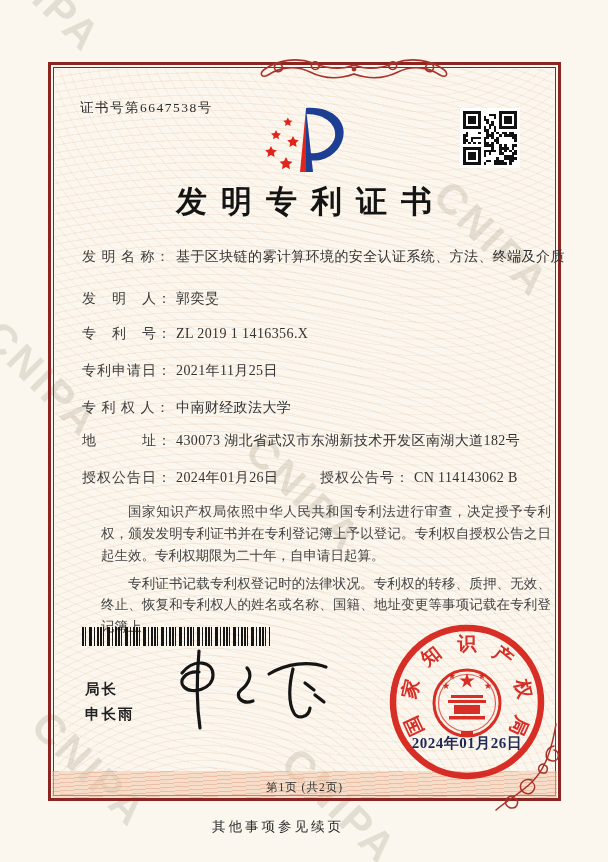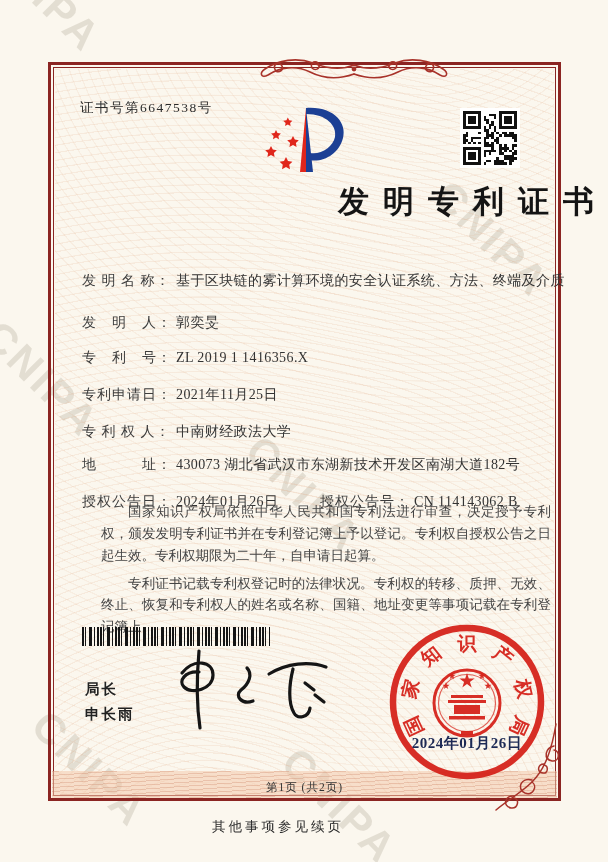--- a/index.html
+++ b/index.html
@@ -20,24 +20,24 @@
       repeating-radial-gradient(140% 90% at 30% 115%, rgba(224,166,128,.16) 0 1px, transparent 1.5px 8px),
       repeating-radial-gradient(140% 90% at 75% -15%, rgba(224,166,128,.12) 0 1px, transparent 1.5px 9px);}
   .band{position:absolute;left:52px;top:771px;width:505px;height:27px;z-index:3;
         background:rgba(244,203,173,.55);
         background-image:repeating-linear-gradient(176deg, rgba(198,118,88,.28) 0 1px, transparent 1px 4px);}
 
   .orn{position:absolute;z-index:4;}
 
   .abs{position:absolute;z-index:5;}
   .cert-no{left:80px;top:99px;font-size:13.5px;letter-spacing:1.5px;color:#2b2b2b;}
-  .title{left:0;top:181px;width:608px;text-align:right;font-size:31px;font-weight:bold;
+  .title{left:0;top:181px;width:608px;text-align:center;font-size:31px;font-weight:bold;
          letter-spacing:14px;text-indent:14px;color:#141414;}
 
-  .row{left:82px;font-size:14px;color:#3d3d3d;white-space:nowrap;margin-top:24px;}
+  .row{left:82px;font-size:14px;color:#3d3d3d;white-space:nowrap;}
   .row .lbl{display:inline-block;min-width:94px;letter-spacing:1px;color:#3d3d3d;}
   .row .val{letter-spacing:.4px;color:#333;}
   .row .lbl2{display:inline-block;margin-left:38px;letter-spacing:1px;}
 
   .paras{left:82px;top:501px;width:450px;font-size:13.5px;line-height:1.62;color:#454545;
          text-align:justify;margin-left:19px;}
   .paras p{margin:0;text-indent:2em;}
   .paras p + p{margin-top:6px;}
 
   .barcode{left:82px;top:627px;width:188px;height:19px;

